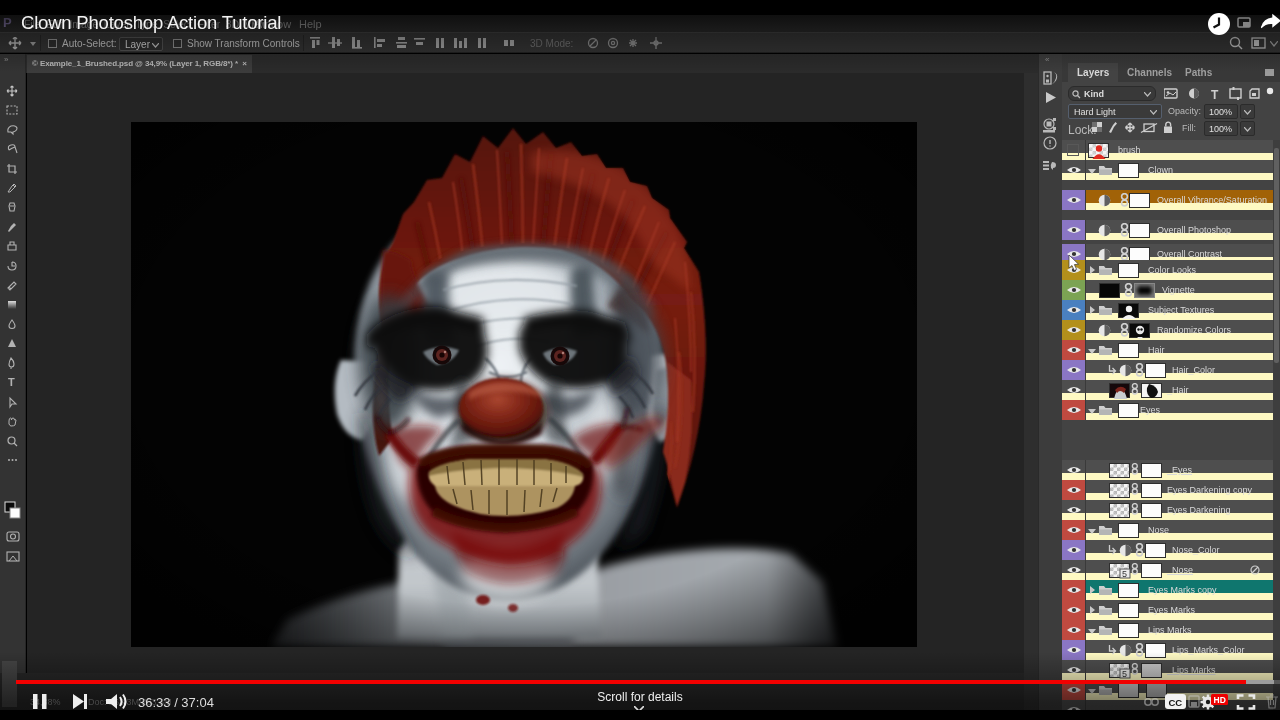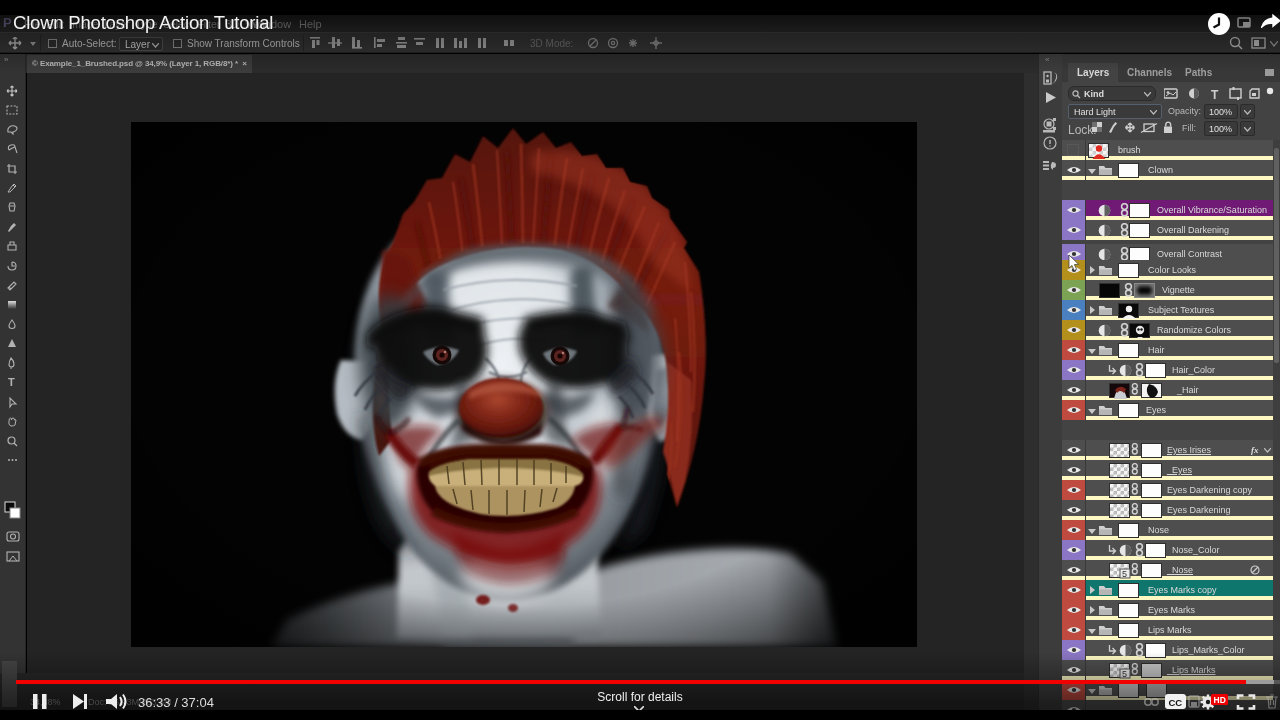--- a/index.html
+++ b/index.html
@@ -13,27 +13,27 @@
 #surround{left:27px;top:73px;width:997px;height:600px;background:#242424}
 #rstrip{left:1024px;top:73px;width:14px;height:637px;background:#2e2e2e}
 #dock{left:1038px;top:54px;width:24px;height:656px;background:#3c3c3c;border-left:1px solid #2a2a2a}
 #panel{left:1062px;top:54px;width:218px;height:656px;background:#434343;overflow:hidden}
 #statusbar{left:0px;top:673px;width:1024px;height:37px;background:#282828;color:#9a9a9a;font-size:10px}
 
 .ptab{position:absolute;top:9px;height:19px;font-size:10px;font-weight:bold;color:#9e9e9e;line-height:19px;padding:0 9px}
 .ptab.on{background:#434343;color:#d8d8d8}
 #phead{left:0;top:0;width:218px;height:28px;background:#383838}
 
-.lrow{position:absolute;left:0;width:218px;height:20px;border-bottom:4px solid #fef9c3;background:#4e4e4e}
+.lrow{position:absolute;left:0;width:218px;height:20px;border-bottom:7px solid #fef9c3;background:#4e4e4e}
 .eyec{position:absolute;left:0;top:0;width:24px;height:20px;border-right:1px solid #3a3a3a}
 
 .t{position:absolute;white-space:nowrap}
 
 #topgrad{left:0;top:0;width:1280px;height:72px;background:linear-gradient(to bottom,rgba(0,0,0,.9),rgba(0,0,0,.38) 40%,rgba(0,0,0,0));pointer-events:none}
-#yttitle{left:13px;top:12px;color:#f2f2f2;font-size:18.5px;letter-spacing:-.2px}
+#yttitle{left:21px;top:12px;color:#f2f2f2;font-size:18.5px;letter-spacing:-.2px}
 #redbar{left:16px;top:680px;width:1230px;height:4px;background:#f20000;z-index:8}
 #bufbar{left:1246px;top:680px;width:28px;height:4px;background:#9c9c9c;z-index:8}
 #tailbar{left:1274px;top:680px;width:6px;height:4px;background:#555;z-index:8}
 #ytime{left:138px;top:695px;color:#ddd;font-size:13px;z-index:9}
 #scroll4{left:0px;top:690px;width:1280px;text-align:center;color:#eee;font-size:12px;z-index:9}
 #botblack{left:0;top:710px;width:1280px;height:10px;background:#000;z-index:10}
 </style></head>
 <body>
 <div id="stage">
   
@@ -322,21 +322,21 @@
         <svg width="8" height="8" style="position:absolute;left:26px;top:7px">
           <path d="M0,2 L8,2 L4,7 Z" fill="#c8c8c8"></path>
         </svg>
         <svg width="15" height="12" style="position:absolute;left:36px;top:4px">
           <path d="M1,2 L6,2 L7.5,4 L14,4 L14,11 L1,11 Z" fill="#cfcfcf"></path>
           <rect x="1" y="5.5" width="13" height="5.5" fill="#b5b5b5"></rect>
         </svg>
         <div style="position:absolute;left:56px;top:3px;width:21px;height:15px;background:#fdfdfd;border:1px solid #2e2e2e"></div>
         <span style="position:absolute;left:86px;top:5px;font-size:9px;color:#d9d9d9;white-space:nowrap">Clown</span>
       </div>
-      <div class="lrow" style="top:146px;background:#701a75">
+      <div class="lrow" style="top:136px;background:#a16207">
         <div class="eyec" style="background:#8a76c4">
           <svg width="16" height="10" viewBox="0 0 16 10" style="position:absolute;left:4px;top:5px">
             <path d="M1,5 Q8,-1 15,5 Q8,11 1,5 Z" fill="#e9e9e9"></path>
             <circle cx="8" cy="5" r="2.1" fill="#333"></circle>
           </svg>
         </div>
         <svg width="13" height="13" style="position:absolute;left:36px;top:4px">
           <circle cx="6.5" cy="6.5" r="5.8" fill="#e6e6e6"></circle>
           <path d="M6.5,0.7 A5.8,5.8 0 0 1 6.5,12.3 Z" fill="#5f5f5f"></path>
         </svg>
@@ -356,21 +356,21 @@
         </div>
         <svg width="13" height="13" style="position:absolute;left:36px;top:4px">
           <circle cx="6.5" cy="6.5" r="5.8" fill="#e6e6e6"></circle>
           <path d="M6.5,0.7 A5.8,5.8 0 0 1 6.5,12.3 Z" fill="#5f5f5f"></path>
         </svg>
         <svg width="9" height="14" viewBox="0 0 9 14" style="position:absolute;left:58px;top:3px;width:9.0px;height:14.0px">
           <circle cx="4.5" cy="3.6" r="2.9" fill="none" stroke="#d0d0d0" stroke-width="1.6"></circle>
           <circle cx="4.5" cy="10" r="2.9" fill="none" stroke="#d0d0d0" stroke-width="1.6"></circle>
         </svg>
         <div style="position:absolute;left:67px;top:3px;width:21px;height:15px;background:#fdfdfd;border:1px solid #2e2e2e"></div>
-        <span style="position:absolute;left:95px;top:5px;font-size:9px;color:#d9d9d9;white-space:nowrap">Overall Darkening</span>
+        <span style="position:absolute;left:95px;top:5px;font-size:9px;color:#d9d9d9;white-space:nowrap">Overall Photoshop</span>
       </div>
       <div class="lrow" style="top:190px;background:#4e4e4e">
         <div class="eyec" style="background:#8a76c4">
           <svg width="16" height="10" viewBox="0 0 16 10" style="position:absolute;left:4px;top:5px">
             <path d="M1,5 Q8,-1 15,5 Q8,11 1,5 Z" fill="#e9e9e9"></path>
             <circle cx="8" cy="5" r="2.1" fill="#333"></circle>
           </svg>
         </div>
         <svg width="13" height="13" style="position:absolute;left:36px;top:4px">
           <circle cx="6.5" cy="6.5" r="5.8" fill="#e6e6e6"></circle>
@@ -509,57 +509,38 @@
             <path d="M4,15 Q6,6 10,4 Q15,6 17,15 Z" fill="#c9cdd1"></path>
             <path d="M5,6 Q10,0 16,5 L14,9 Q10,5 7,9 Z" fill="#7c241c"></path>
           </svg></div>
         <svg width="9" height="14" viewBox="0 0 9 14" style="position:absolute;left:69px;top:3px;width:7.6499999999999995px;height:11.9px">
           <circle cx="4.5" cy="3.6" r="2.9" fill="none" stroke="#d0d0d0" stroke-width="1.6"></circle>
           <circle cx="4.5" cy="10" r="2.9" fill="none" stroke="#d0d0d0" stroke-width="1.6"></circle>
         </svg>
         <div style="position:absolute;left:79px;top:3px;width:21px;height:15px;background:#f4f4f4;border:1px solid #2e2e2e"><svg width="21" height="15">
             <path d="M7,0 Q15,2 16,8 Q14,14 9,14 Q4,10 5,4 Z" fill="#101010"></path>
           </svg></div>
-        <span style="position:absolute;left:115px;top:5px;font-size:9px;color:#d9d9d9;white-space:nowrap;">_Hair</span>
+        <span style="position:absolute;left:105px;top:5px;font-size:9px;color:#d9d9d9;white-space:nowrap;">_Hair</span>
       </div>
       <div class="lrow" style="top:346px;background:#4e4e4e">
         <div class="eyec" style="background:#bf4a40">
           <svg width="16" height="10" viewBox="0 0 16 10" style="position:absolute;left:4px;top:5px">
             <path d="M1,5 Q8,-1 15,5 Q8,11 1,5 Z" fill="#e9e9e9"></path>
             <circle cx="8" cy="5" r="2.1" fill="#333"></circle>
           </svg>
         </div>
         <svg width="8" height="8" style="position:absolute;left:26px;top:7px">
           <path d="M0,2 L8,2 L4,7 Z" fill="#c8c8c8"></path>
         </svg>
         <svg width="15" height="12" style="position:absolute;left:36px;top:4px">
           <path d="M1,2 L6,2 L7.5,4 L14,4 L14,11 L1,11 Z" fill="#cfcfcf"></path>
           <rect x="1" y="5.5" width="13" height="5.5" fill="#b5b5b5"></rect>
         </svg>
         <div style="position:absolute;left:56px;top:3px;width:21px;height:15px;background:#fdfdfd;border:1px solid #2e2e2e"></div>
-        <span style="position:absolute;left:84px;top:5px;font-size:9px;color:#d9d9d9;white-space:nowrap">Eyes</span>
-      </div>
-      <div class="lrow" style="top:386px;background:#4e4e4e">
-        <div class="eyec" style="">
-          <svg width="16" height="10" viewBox="0 0 16 10" style="position:absolute;left:4px;top:5px">
-            <path d="M1,5 Q8,-1 15,5 Q8,11 1,5 Z" fill="#e9e9e9"></path>
-            <circle cx="8" cy="5" r="2.1" fill="#333"></circle>
-          </svg>
-        </div>
-        <div style="position:absolute;left:47px;top:3px;width:21px;height:15px;background:#f5f5f5;background-image:linear-gradient(45deg,#b9b9b9 25%,transparent 25%,transparent 75%,#b9b9b9 75%),linear-gradient(45deg,#b9b9b9 25%,transparent 25%,transparent 75%,#b9b9b9 75%);background-size:7px 7px;background-position:0 0,3.5px 3.5px;border:1px solid #2e2e2e"></div>
-        <svg width="9" height="14" viewBox="0 0 9 14" style="position:absolute;left:69px;top:3px;width:7.6499999999999995px;height:11.9px">
-          <circle cx="4.5" cy="3.6" r="2.9" fill="none" stroke="#d0d0d0" stroke-width="1.6"></circle>
-          <circle cx="4.5" cy="10" r="2.9" fill="none" stroke="#d0d0d0" stroke-width="1.6"></circle>
-        </svg>
-        <div style="position:absolute;left:79px;top:3px;width:21px;height:15px;background:#fdfdfd;border:1px solid #2e2e2e"></div>
-        <span style="position:absolute;left:105px;top:5px;font-size:9px;color:#d9d9d9;white-space:nowrap;text-decoration:underline">Eyes Irises</span>
-        <span style="position:absolute;left:189px;top:5px;font-size:9px;font-style:italic;font-weight:bold;color:#ddd;font-family:'Liberation Serif',serif">fx</span>
-        <svg width="7" height="5" style="position:absolute;left:202px;top:8px">
-          <path d="M0,0 L3.5,4 L7,0" stroke="#bbb" stroke-width="1.2" fill="none"></path>
-        </svg>
+        <span style="position:absolute;left:78px;top:5px;font-size:9px;color:#d9d9d9;white-space:nowrap">Eyes</span>
       </div>
       <div class="lrow" style="top:426px;background:#4e4e4e">
         <div class="eyec" style="background:#bf4a40">
           <svg width="16" height="10" viewBox="0 0 16 10" style="position:absolute;left:4px;top:5px">
             <path d="M1,5 Q8,-1 15,5 Q8,11 1,5 Z" fill="#e9e9e9"></path>
             <circle cx="8" cy="5" r="2.1" fill="#333"></circle>
           </svg>
         </div>
         <div style="position:absolute;left:47px;top:3px;width:21px;height:15px;background:#f5f5f5;background-image:linear-gradient(45deg,#b9b9b9 25%,transparent 25%,transparent 75%,#b9b9b9 75%),linear-gradient(45deg,#b9b9b9 25%,transparent 25%,transparent 75%,#b9b9b9 75%);background-size:7px 7px;background-position:0 0,3.5px 3.5px;border:1px solid #2e2e2e"></div>
         <svg width="9" height="14" viewBox="0 0 9 14" style="position:absolute;left:69px;top:3px;width:7.6499999999999995px;height:11.9px">

